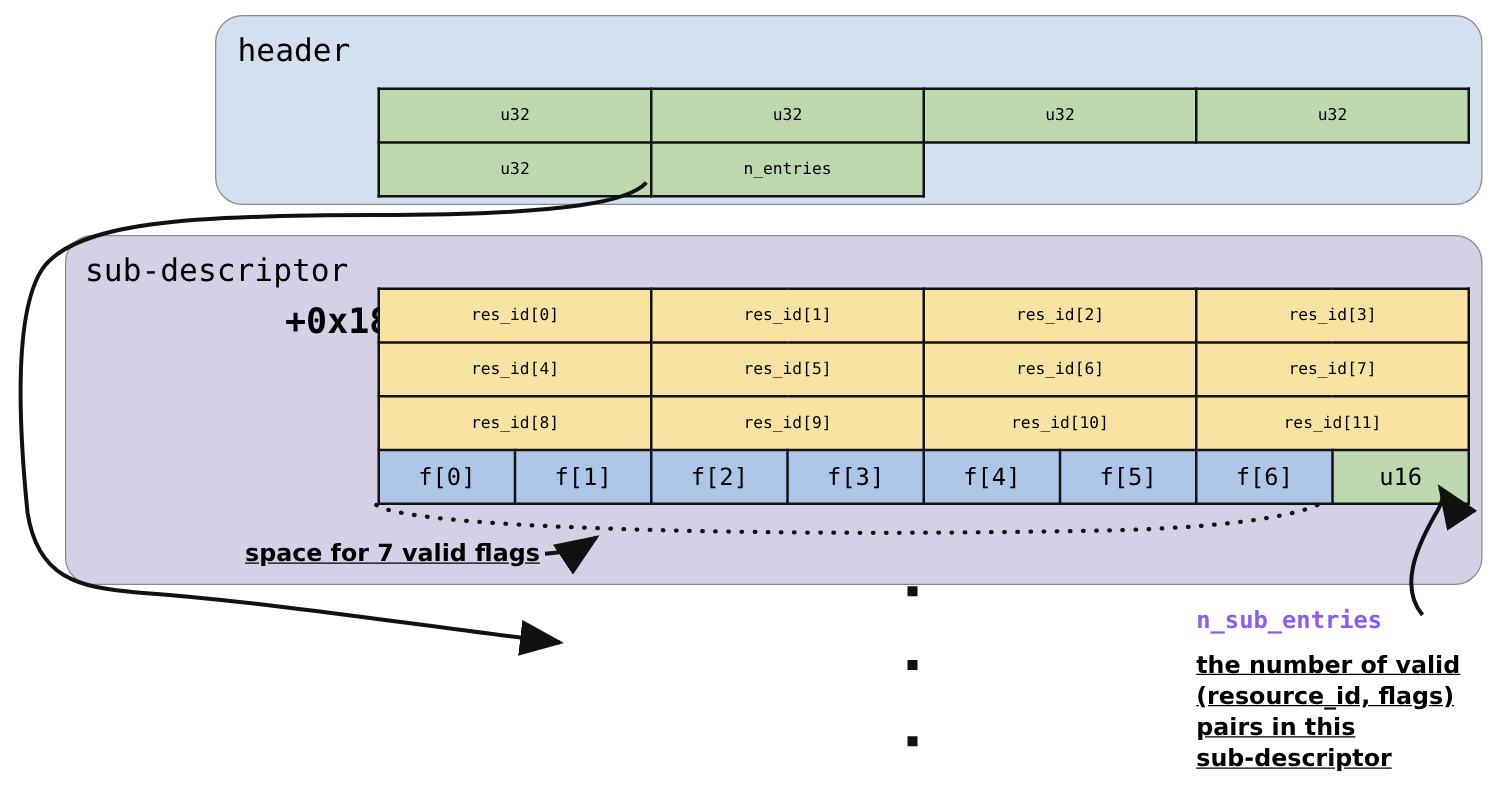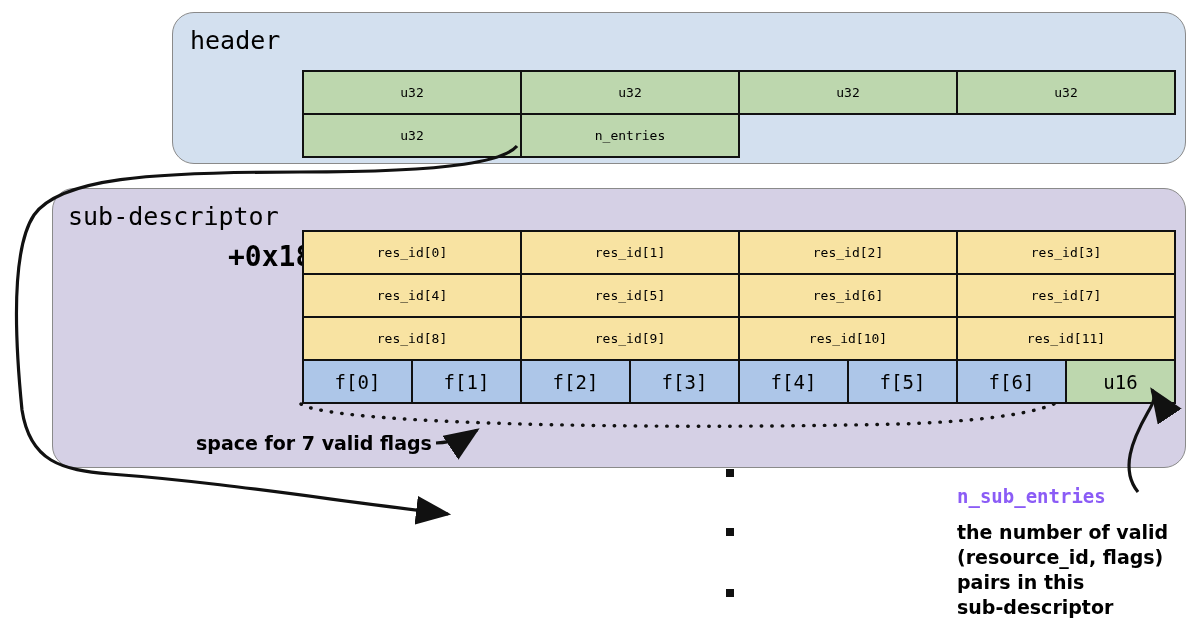--- a/index.html
+++ b/index.html
@@ -45,21 +45,21 @@
   #header-grid td{width:216px;}
 
   #sub-grid{left:302px;top:230px;width:864px;border-radius:22px;}
   #sub-grid td{width:216px;}
   #sub-grid td.half{width:108px;margin-top:41px;}
   #sub-grid tr.flags td{font-size:19px;}
 
   
   .anno{
     position:absolute;white-space:nowrap;color:#000;
-    font-family:"DejaVu Sans",sans-serif;font-weight:bold;font-size:19px;
+    font-family:"DejaVu Sans",sans-serif;font-weight:bold;font-size:19px;text-decoration:underline;
   }
   .anno-mono{
     position:absolute;white-space:nowrap;color:#8b5cf6;
     font-family:"DejaVu Sans Mono",monospace;font-weight:bold;font-size:19px;
   }
   #flags-note{left:196px;top:432px;}
   #repeat-l1{left:462px;top:495px;}
   #repeat-l2{left:462px;top:524px;}
   #nsub-label{left:957px;top:485px;}
   #nsub-d1{left:957px;top:521px;}

